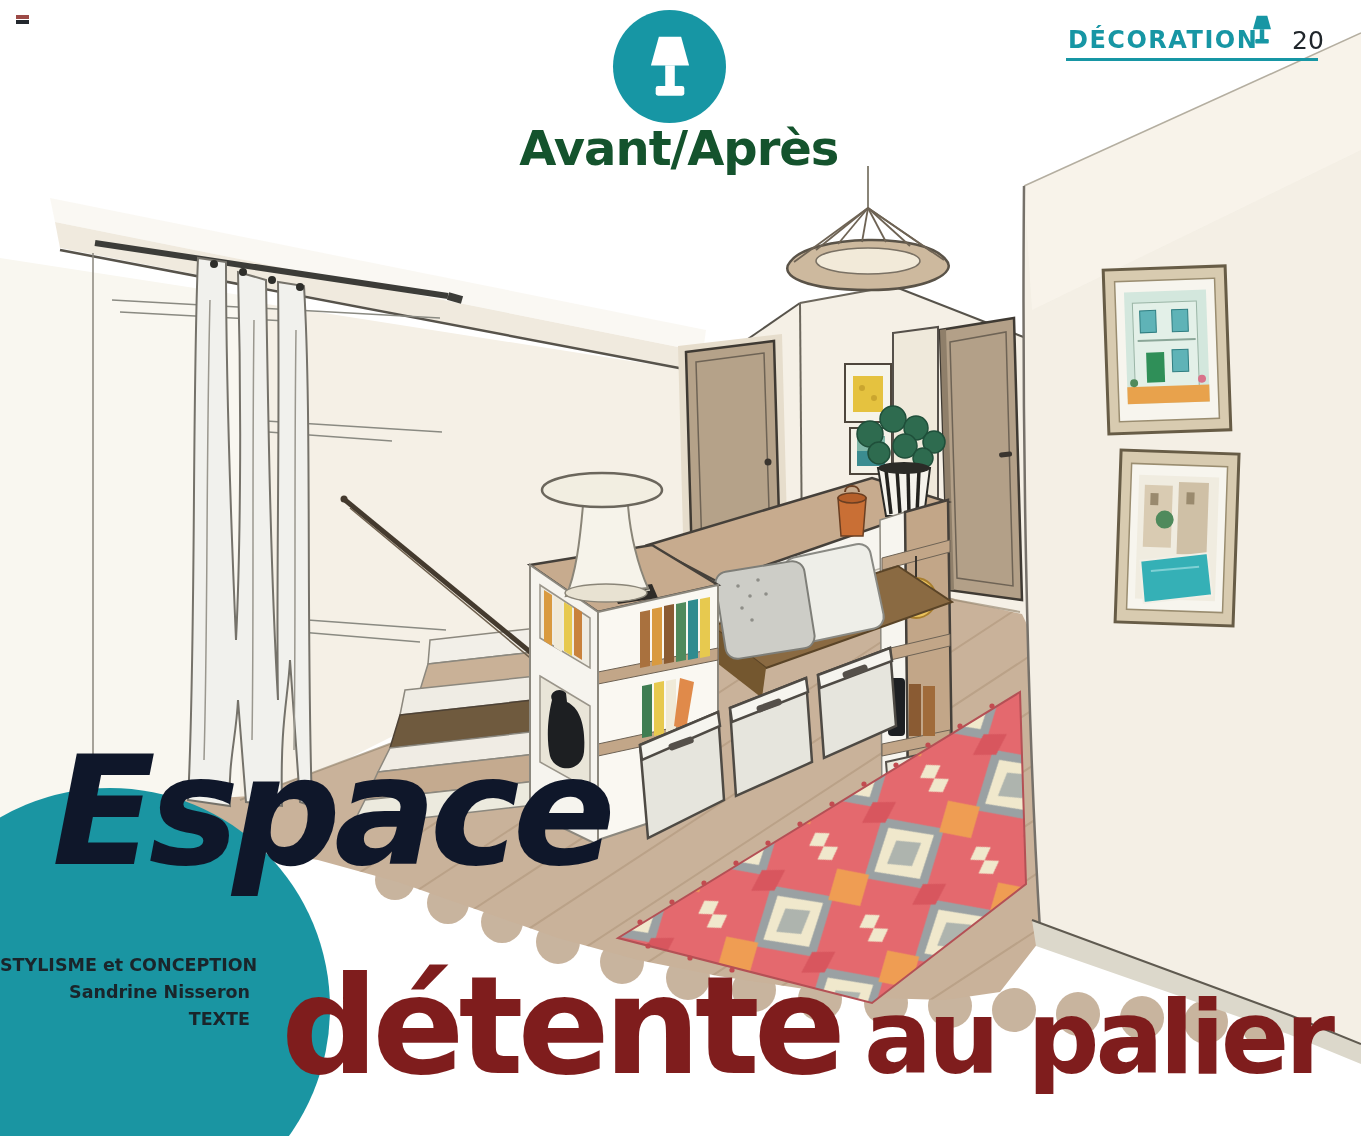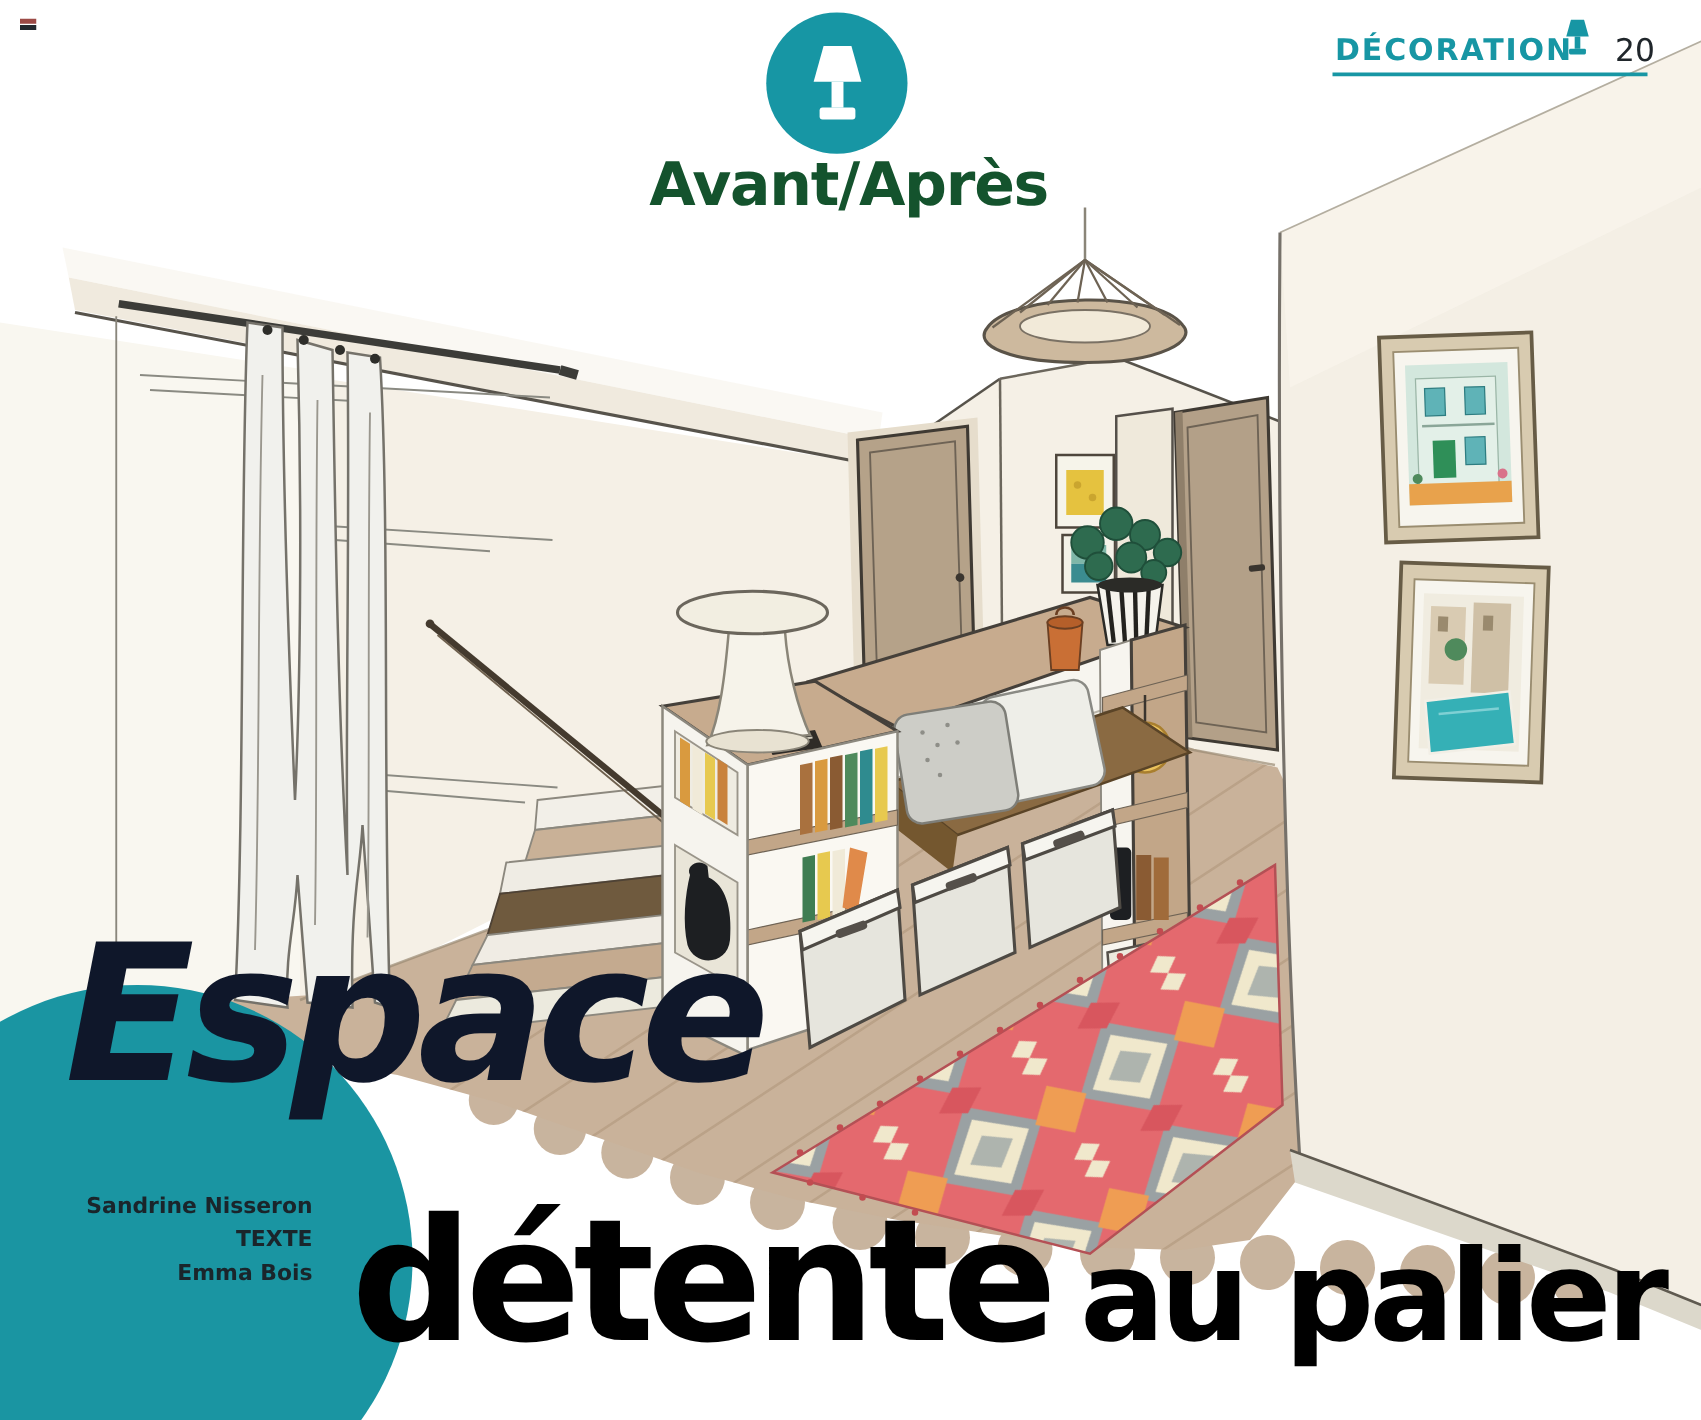--- a/index.html
+++ b/index.html
@@ -22,21 +22,21 @@
   
   .illustration{position:absolute;left:0;top:0;width:1361px;height:1136px;z-index:0;}
   
   .credit-circle{position:absolute;left:-110px;top:788px;width:440px;height:440px;border-radius:50%;
                  background:#1a95a2;z-index:2;}
   .credits{position:absolute;left:0;top:952px;width:250px;text-align:right;z-index:3;
            color:#1a252b;font-weight:bold;font-size:17.5px;line-height:27px;white-space:nowrap;}
   
   .headline-1{position:absolute;left:52px;top:736px;z-index:4;color:#0f172a;font-weight:bold;
               font-size:152px;letter-spacing:-7px;line-height:1;white-space:nowrap;font-style:italic;}
-  .headline-2{position:absolute;left:281px;top:958px;z-index:4;color:#000000;font-weight:bold;
+  .headline-2{position:absolute;left:281px;top:958px;z-index:4;color:#7f1d1d;font-weight:bold;
               line-height:1;white-space:nowrap;}
   .headline-2 .w2{font-size:136px;letter-spacing:-6px;}
   .headline-2 .w3{font-size:101px;letter-spacing:-4px;margin-left:24px;}
 </style>
 </head>
 <body>
 
 <div class="page">
 
   <div class="artifact a1"></div>
@@ -373,23 +373,23 @@
         <rect x="17" y="21" width="6" height="13" fill="#1796a4"></rect>
         <rect x="11" y="34" width="18" height="6" rx="1.5" fill="#1796a4"></rect>
       </svg>
     </span>
     <span class="section-page">20</span>
     <span class="section-underline"></span>
   </div>
 
   <div class="credit-circle"></div>
   <div class="credits">
+    <div>STYLISME et CONCEPTION</div>
     <div>Sandrine Nisseron</div>
     <div>TEXTE</div>
-    <div>Emma Bois</div>
   </div>
 
   <div class="headline-1">Espace</div>
   <div class="headline-2">
     <span class="w2">détente</span><span class="w3">au palier</span>
   </div>
 
 </div>
 
 </body></html>

